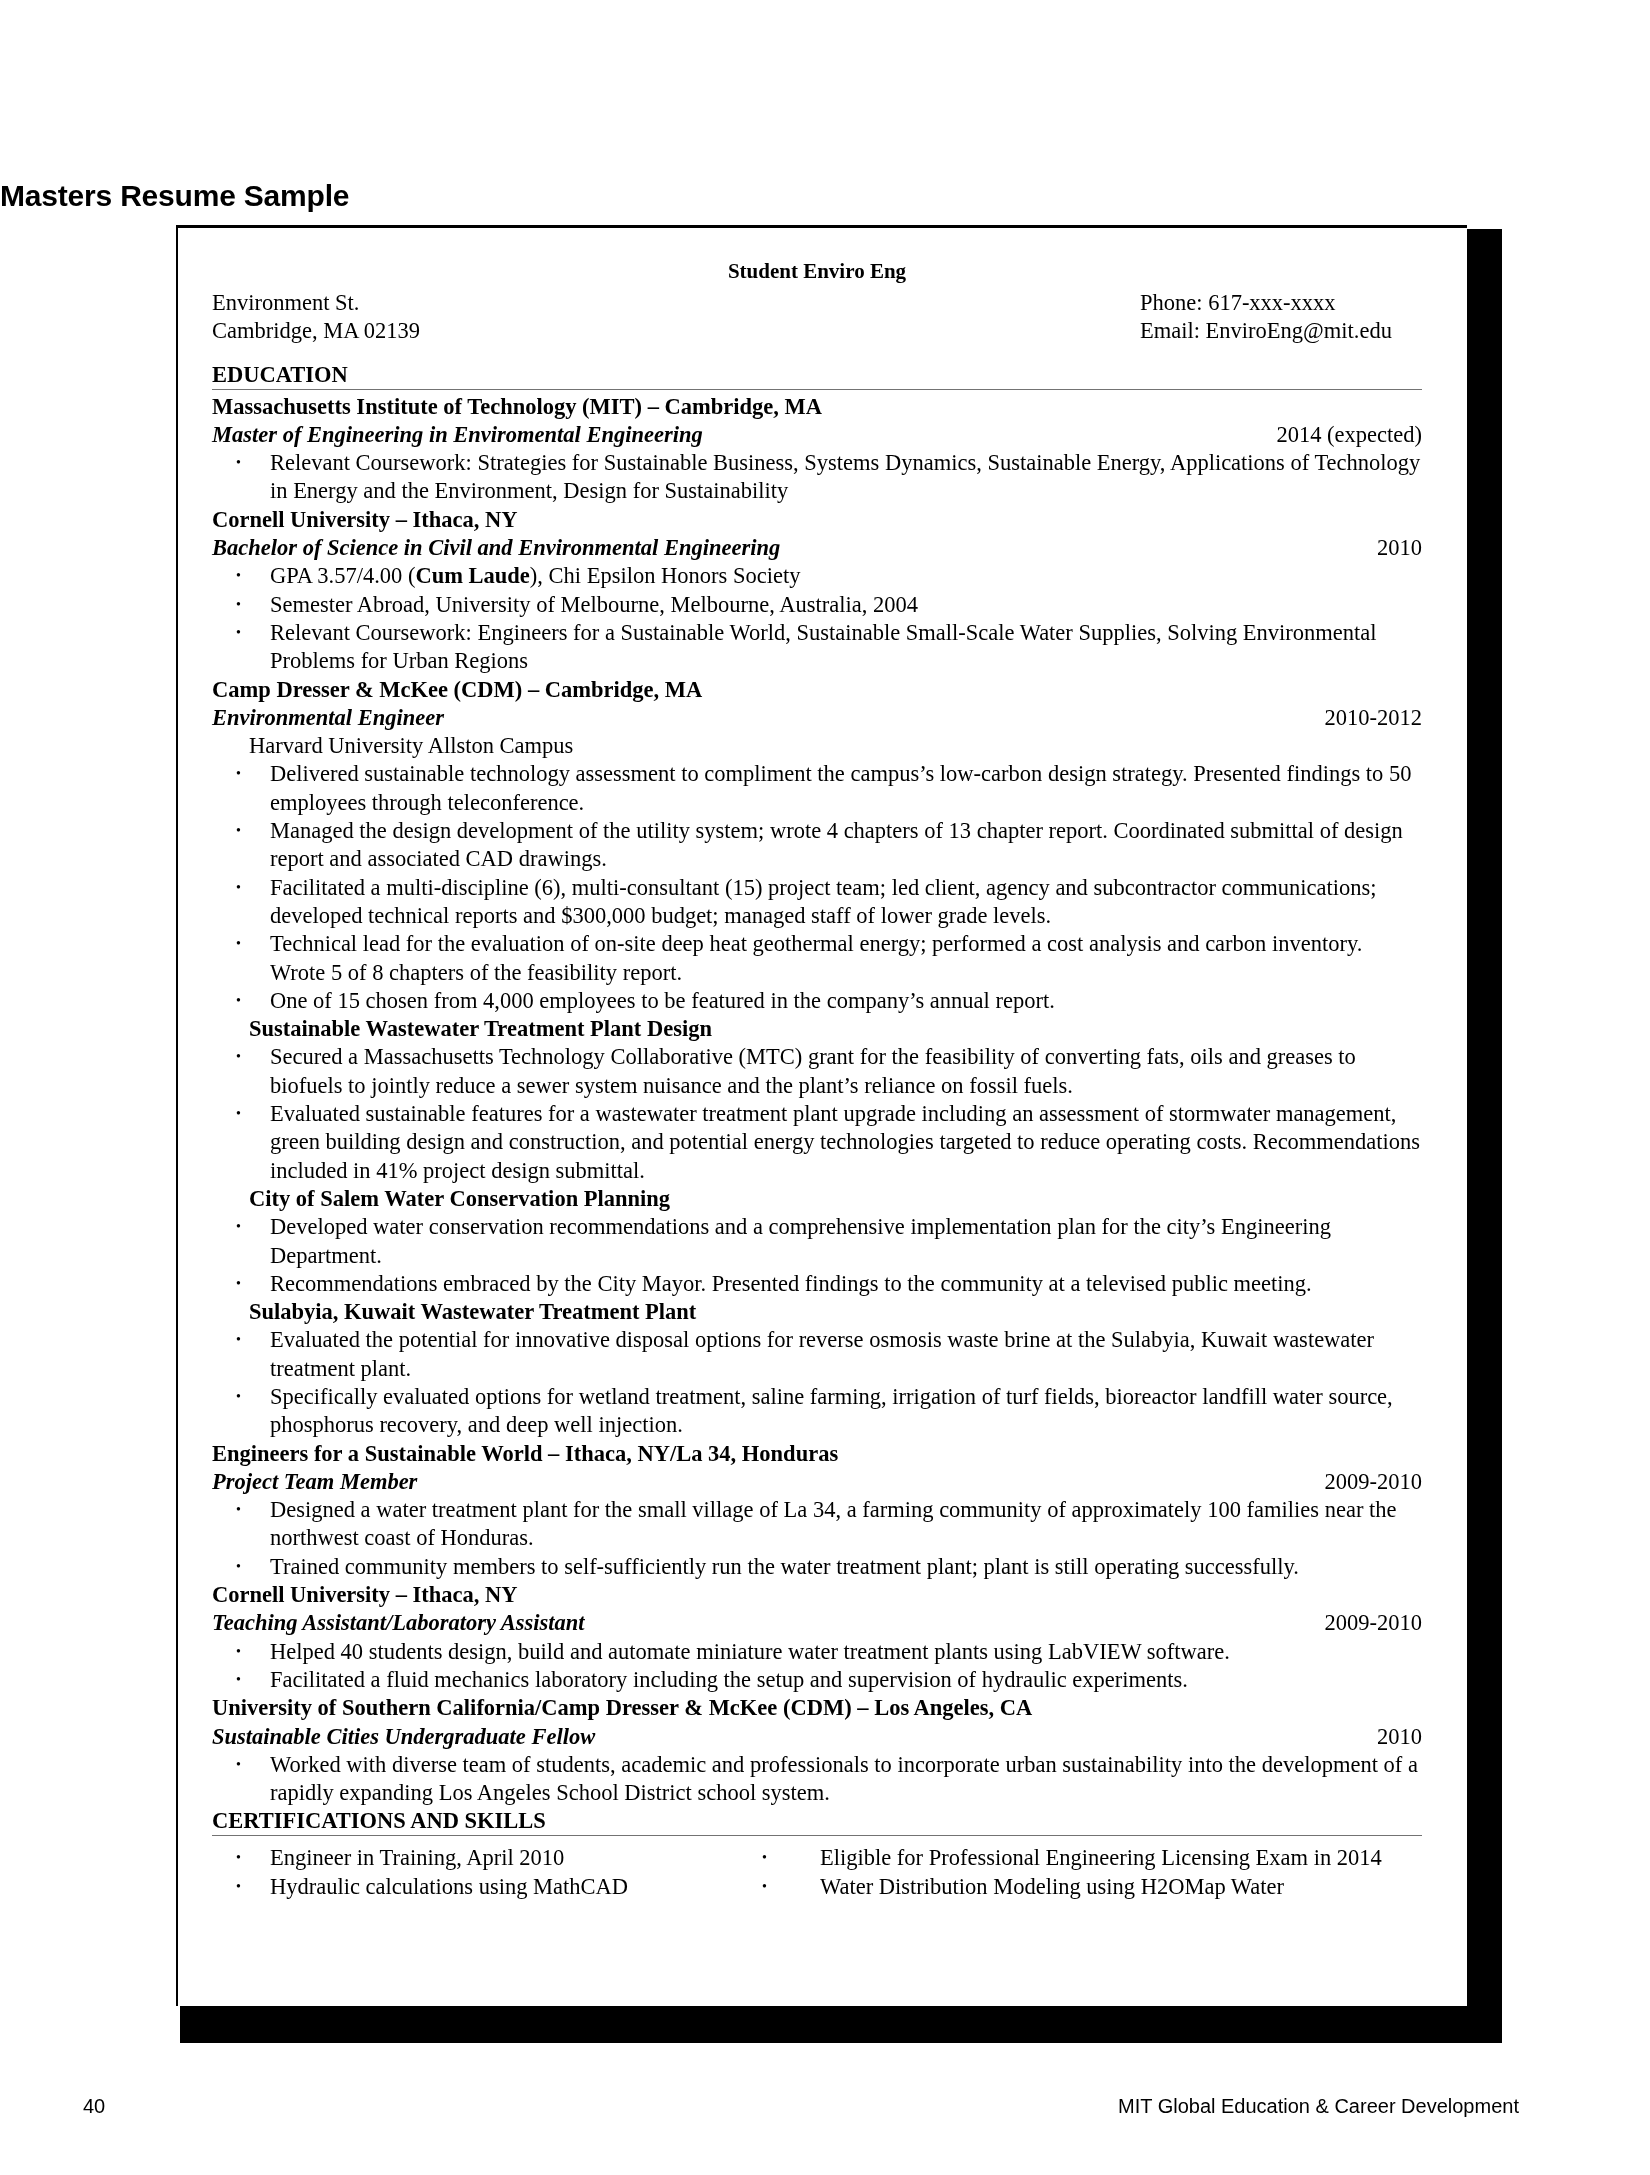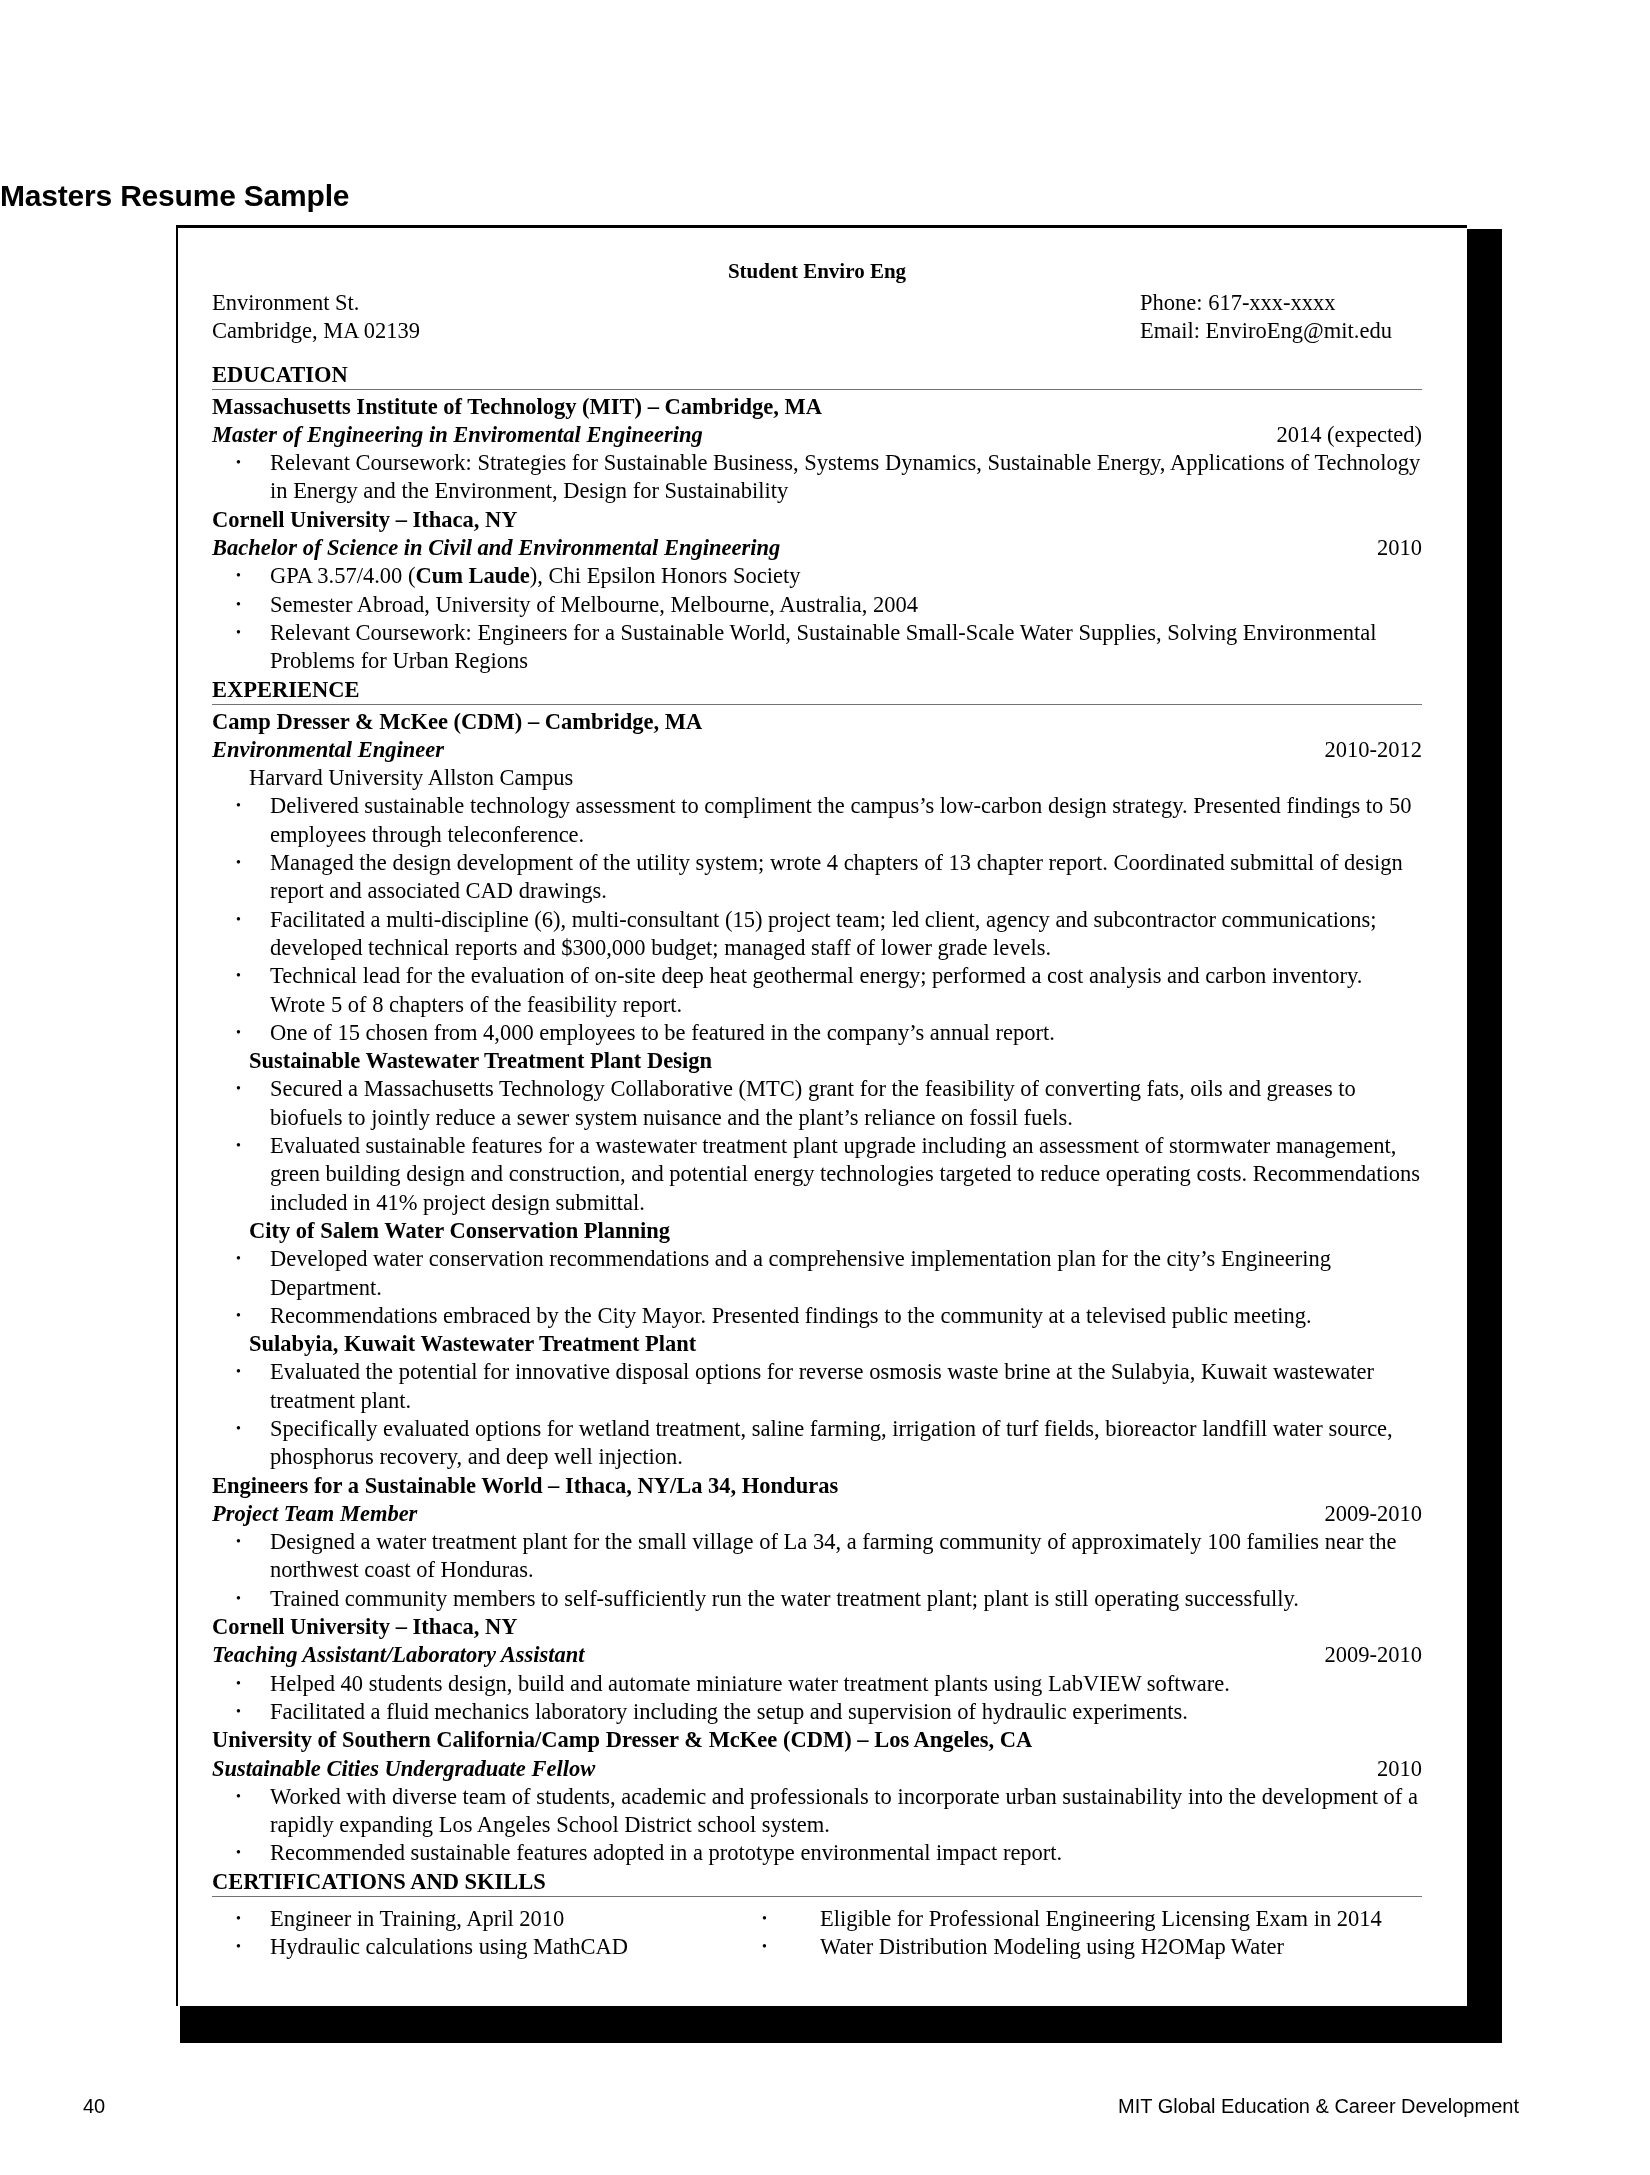--- a/index.html
+++ b/index.html
@@ -87,21 +87,20 @@
   <div class="role-row">
     <span class="role">Bachelor of Science in Civil and Environmental Engineering</span>
     <span>2010</span>
   </div>
   <ul class="bullets">
     <li><span>GPA 3.57/4.00 (</span><span class="b">Cum Laude</span><span>), Chi Epsilon Honors Society</span></li>
     <li>Semester Abroad, University of Melbourne, Melbourne, Australia, 2004</li>
     <li>Relevant Coursework: Engineers for a Sustainable World, Sustainable Small-Scale Water Supplies, Solving Environmental Problems for Urban Regions</li>
   </ul>
 
-  <div class="section-head tight">EXPERIENCE</div>
 
   <div class="org">Camp Dresser &amp; McKee (CDM) – Cambridge, MA</div>
   <div class="role-row">
     <span class="role">Environmental Engineer</span>
     <span>2010-2012</span>
   </div>
 
   <div class="sub">Harvard University Allston Campus</div>
   <ul class="bullets">
     <li>Delivered sustainable technology assessment to compliment the campus’s low-carbon design strategy. Presented findings to 50 employees through teleconference.</li>
@@ -149,21 +148,20 @@
     <li>Facilitated a fluid mechanics laboratory including the setup and supervision of hydraulic experiments.</li>
   </ul>
 
   <div class="org">University of Southern California/Camp Dresser &amp; McKee (CDM) – Los Angeles, CA</div>
   <div class="role-row">
     <span class="role">Sustainable Cities Undergraduate Fellow</span>
     <span>2010</span>
   </div>
   <ul class="bullets">
     <li>Worked with diverse team of students, academic and professionals to incorporate urban sustainability into the development of a rapidly expanding Los Angeles School District school system.</li>
-    <li>Recommended sustainable features adopted in a prototype environmental impact report.</li>
   </ul>
 
   <div class="section-head tight">CERTIFICATIONS AND SKILLS</div>
   <div class="skills">
     <ul class="bullets">
       <li>Engineer in Training, April 2010</li>
       <li>Hydraulic calculations using MathCAD</li>
     </ul>
     <ul class="bullets col2">
       <li>Eligible for Professional Engineering Licensing Exam in 2014</li>

